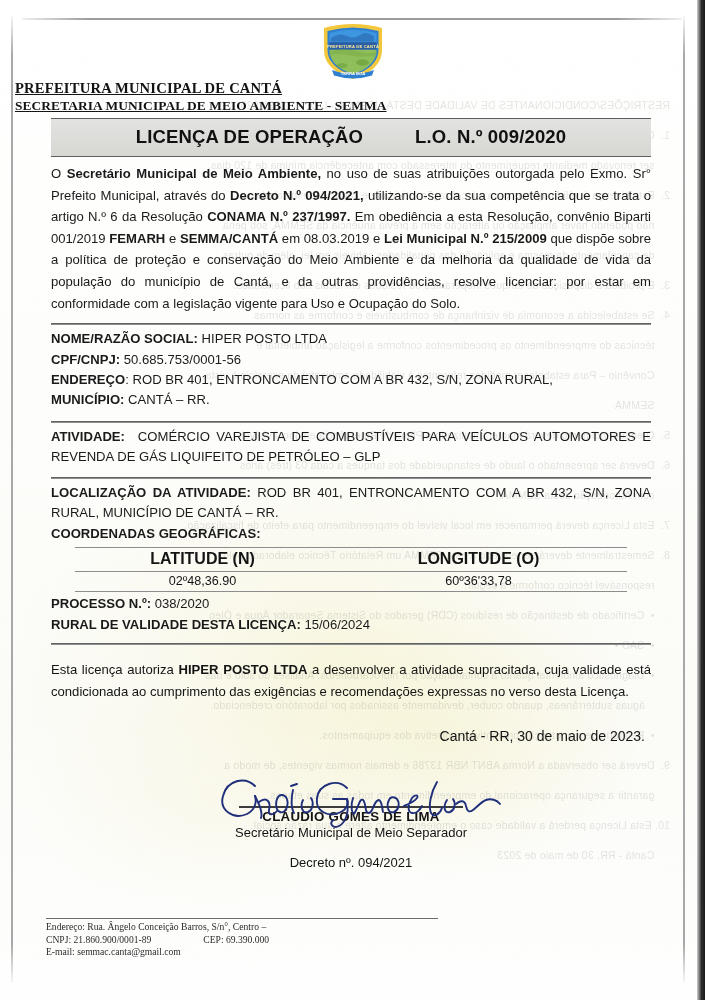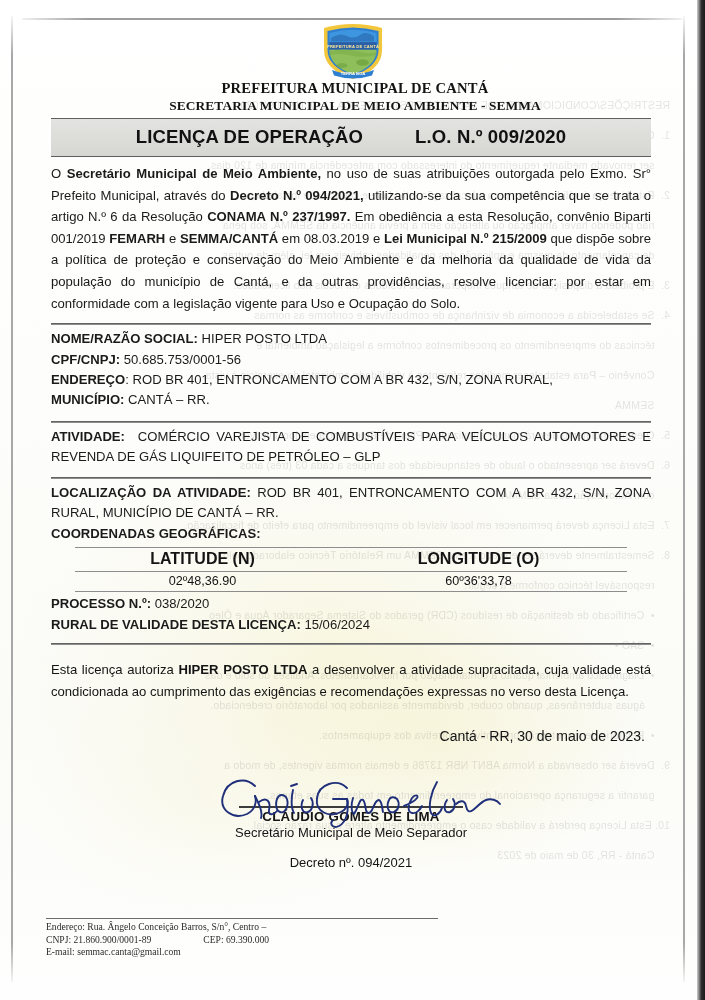--- a/index.html
+++ b/index.html
@@ -51,21 +51,21 @@
     letter-spacing:.2px;
     pointer-events:none;
     white-space:pre-wrap;
     filter:blur(.35px);
   }
 
   
   #crest-wrap{position:absolute;left:0;right:0;top:20px;display:flex;justify-content:center;}
   .crest{width:70px;height:62px;position:relative;}
 
-  #org{position:absolute;left:5px;right:0;top:80px;text-align:center;}
+  #org{position:absolute;left:15px;right:0;top:80px;text-align:left;text-decoration:underline;}
   #org .l1{font-family:"Liberation Serif", serif;font-weight:bold;font-size:14.6px;letter-spacing:.2px;color:#131313;}
   #org .l2{font-family:"Liberation Serif", serif;font-weight:bold;font-size:13.4px;letter-spacing:.1px;color:#131313;margin-top:1px;}
 
   
   #doc{position:absolute;left:51px;top:118px;width:600px;}
 
   .rule{height:0;border-top:1.3px solid #636363;border-bottom:1.3px solid #8d8d8d;margin:0;}
 
   
   #title-band{

